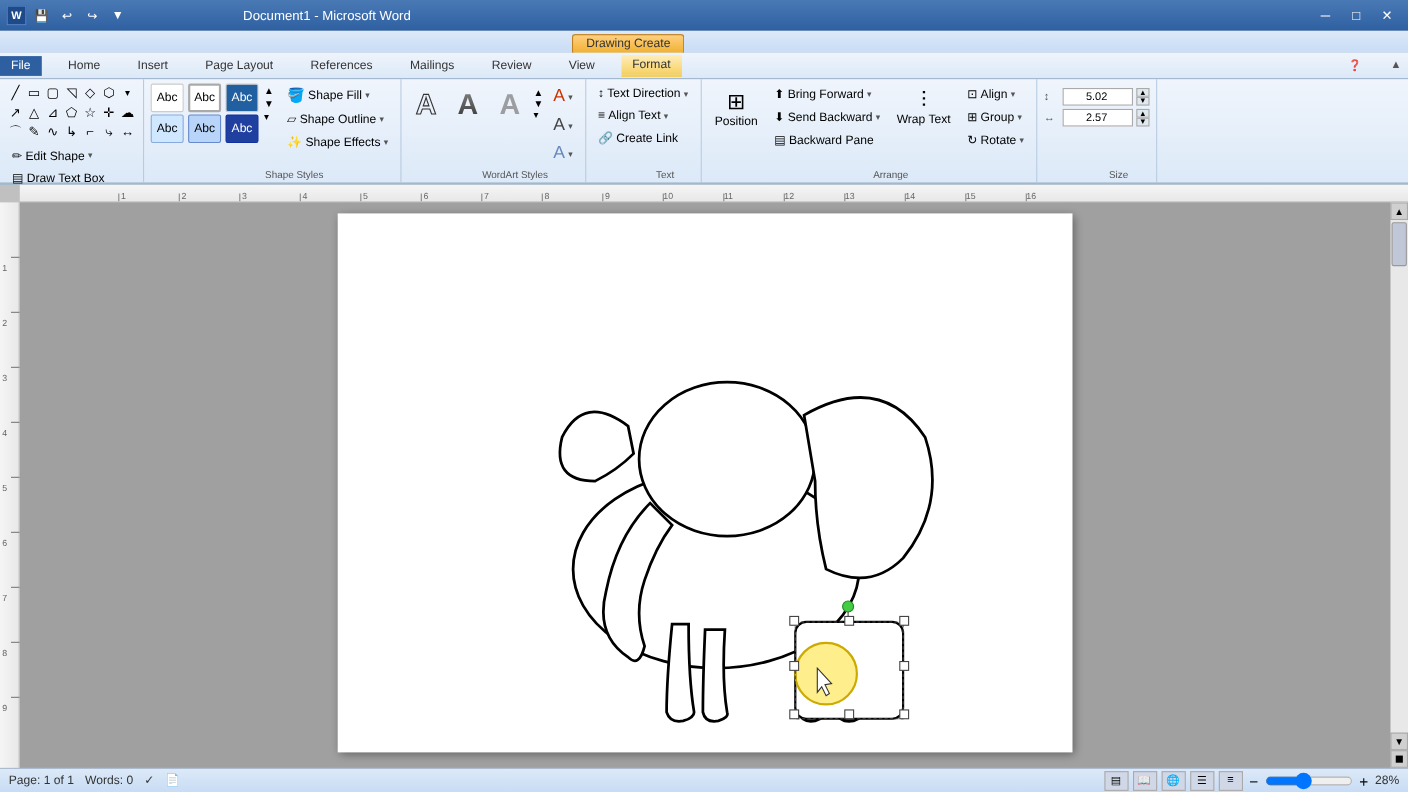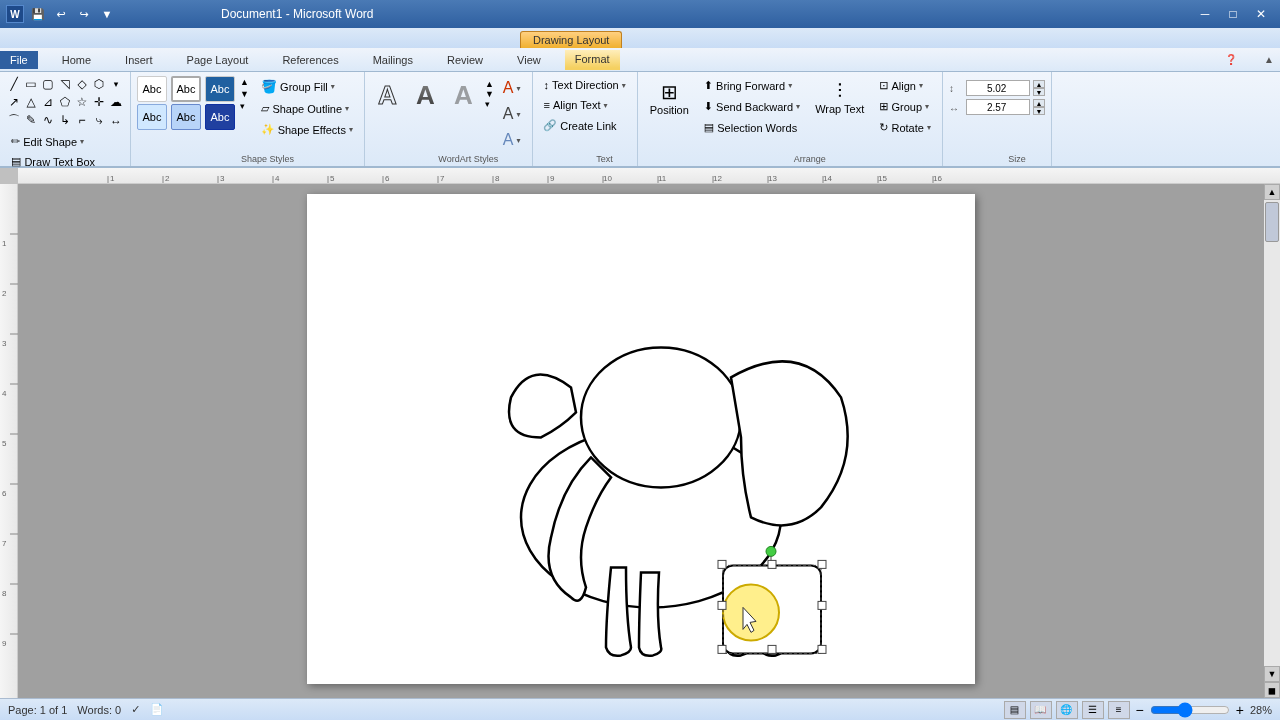--- a/index.html
+++ b/index.html
@@ -186,21 +186,21 @@
     <span style="color:#fff;font-size:12px;margin-left:100px;">Document1 - Microsoft Word</span>
   </div>
   <div id="titlebar-right">
     <button class="title-btn">─</button>
     <button class="title-btn">□</button>
     <button class="title-btn close">✕</button>
   </div>
 </div>
 
 <div id="drawing-tools-bar">
-  <div class="drawing-tab">Drawing Layout</div>
+  <div class="drawing-tab">Drawing Create</div>
 </div>
 
 <div id="menubar">
   <div class="menu-item" style="background:#2e5fa0;color:#fff;">File</div>
   <div class="menu-item">Home</div>
   <div class="menu-item">Insert</div>
   <div class="menu-item">Page Layout</div>
   <div class="menu-item">References</div>
   <div class="menu-item">Mailings</div>
   <div class="menu-item">Review</div>
@@ -273,21 +273,21 @@
         </div>
         <div style="display:flex;flex-direction:column;justify-content:center;gap:0;">
           <div style="font-size:9px;cursor:pointer;padding:1px;">▲</div>
           <div style="font-size:9px;cursor:pointer;padding:1px;">▼</div>
           <div style="font-size:9px;cursor:pointer;padding:1px;">▾</div>
         </div>
       </div>
       <div style="display:flex;flex-direction:column;gap:2px;margin-left:4px;">
         <div class="rb-small">
           <span style="font-size:13px;">🪣</span>
-          <span>Group Fill</span>
+          <span>Shape Fill</span>
           <span class="dd-arrow">▾</span>
         </div>
         <div class="rb-small">
           <span>▱</span>
           <span>Shape Outline</span>
           <span class="dd-arrow">▾</span>
         </div>
         <div class="rb-small">
           <span>✨</span>
           <span>Shape Effects</span>
@@ -383,21 +383,21 @@
             <span>Bring Forward</span>
             <span class="dd-arrow">▾</span>
           </div>
           <div class="rb-small">
             <span>⬇</span>
             <span>Send Backward</span>
             <span class="dd-arrow">▾</span>
           </div>
           <div class="rb-small">
             <span>▤</span>
-            <span>Selection Words</span>
+            <span>Backward Pane</span>
           </div>
         </div>
         <div style="display:flex;flex-direction:column;gap:2px;">
           <div class="rb-large">
             <span style="font-size:20px;">⫶</span>
             <span>Wrap Text</span>
           </div>
         </div>
         <div style="display:flex;flex-direction:column;gap:2px;">
           <div class="rb-small">

